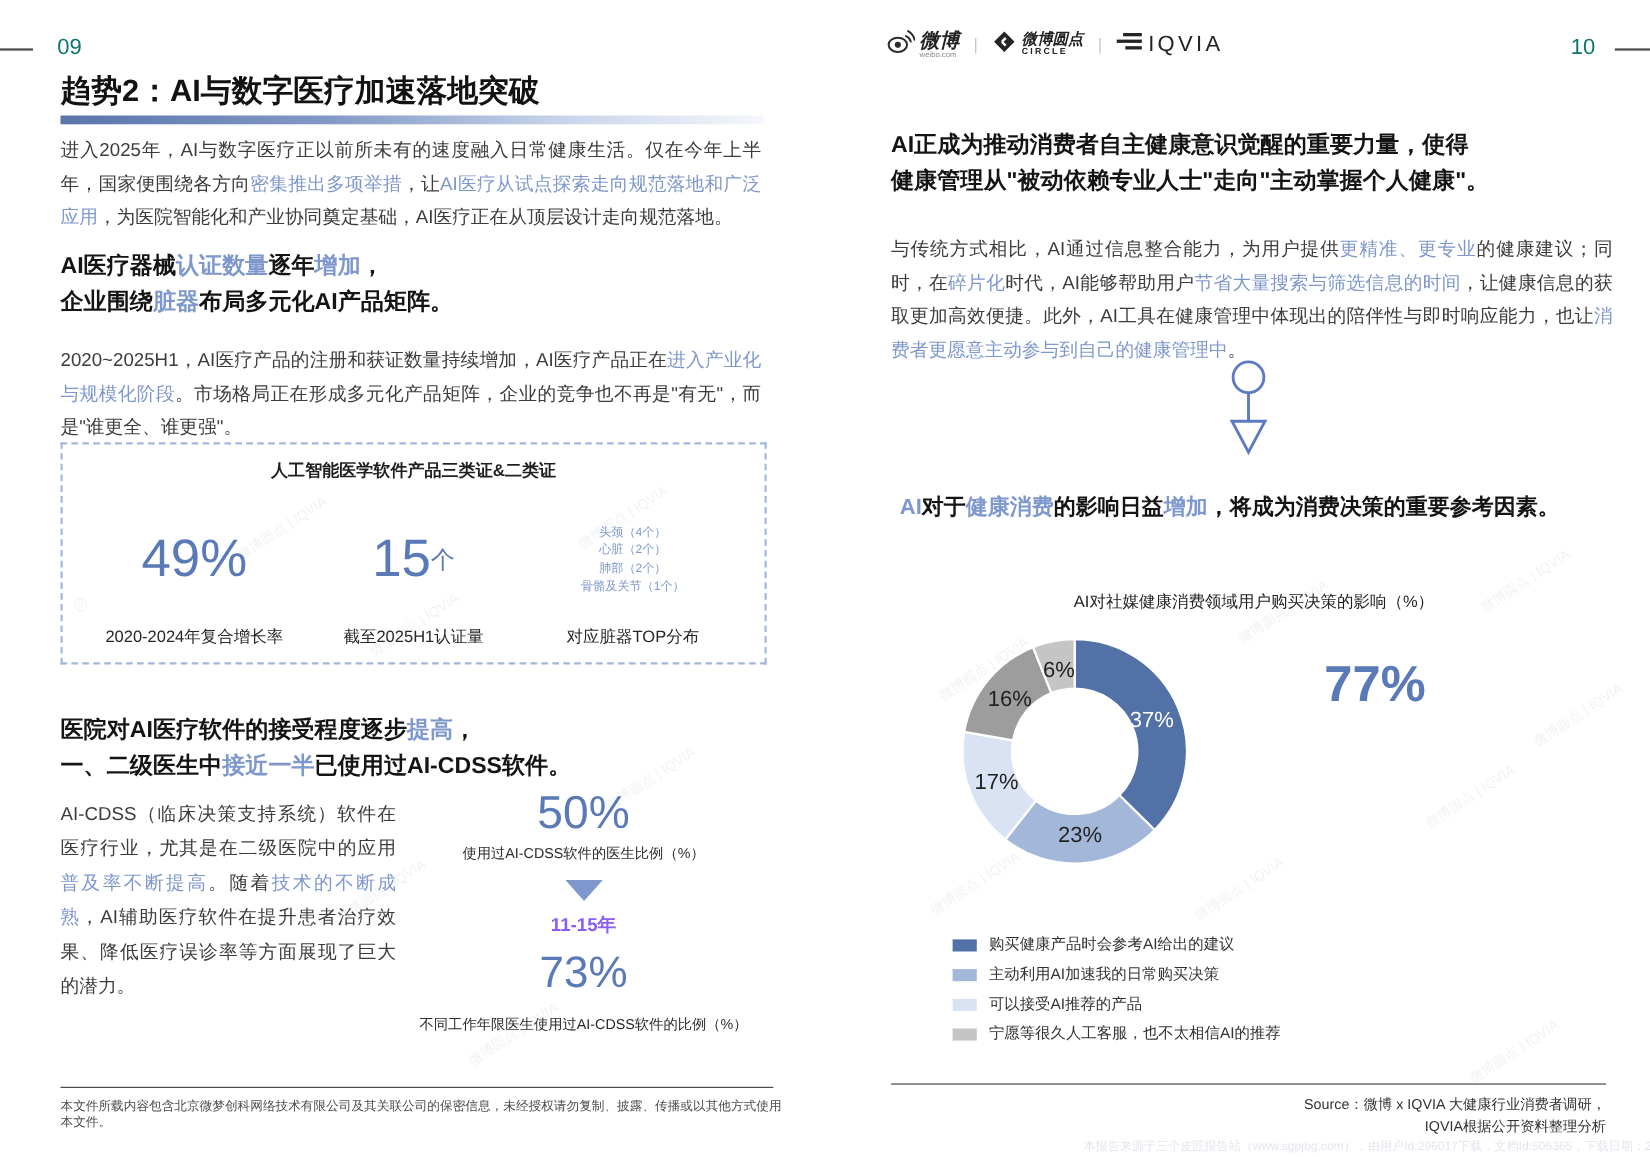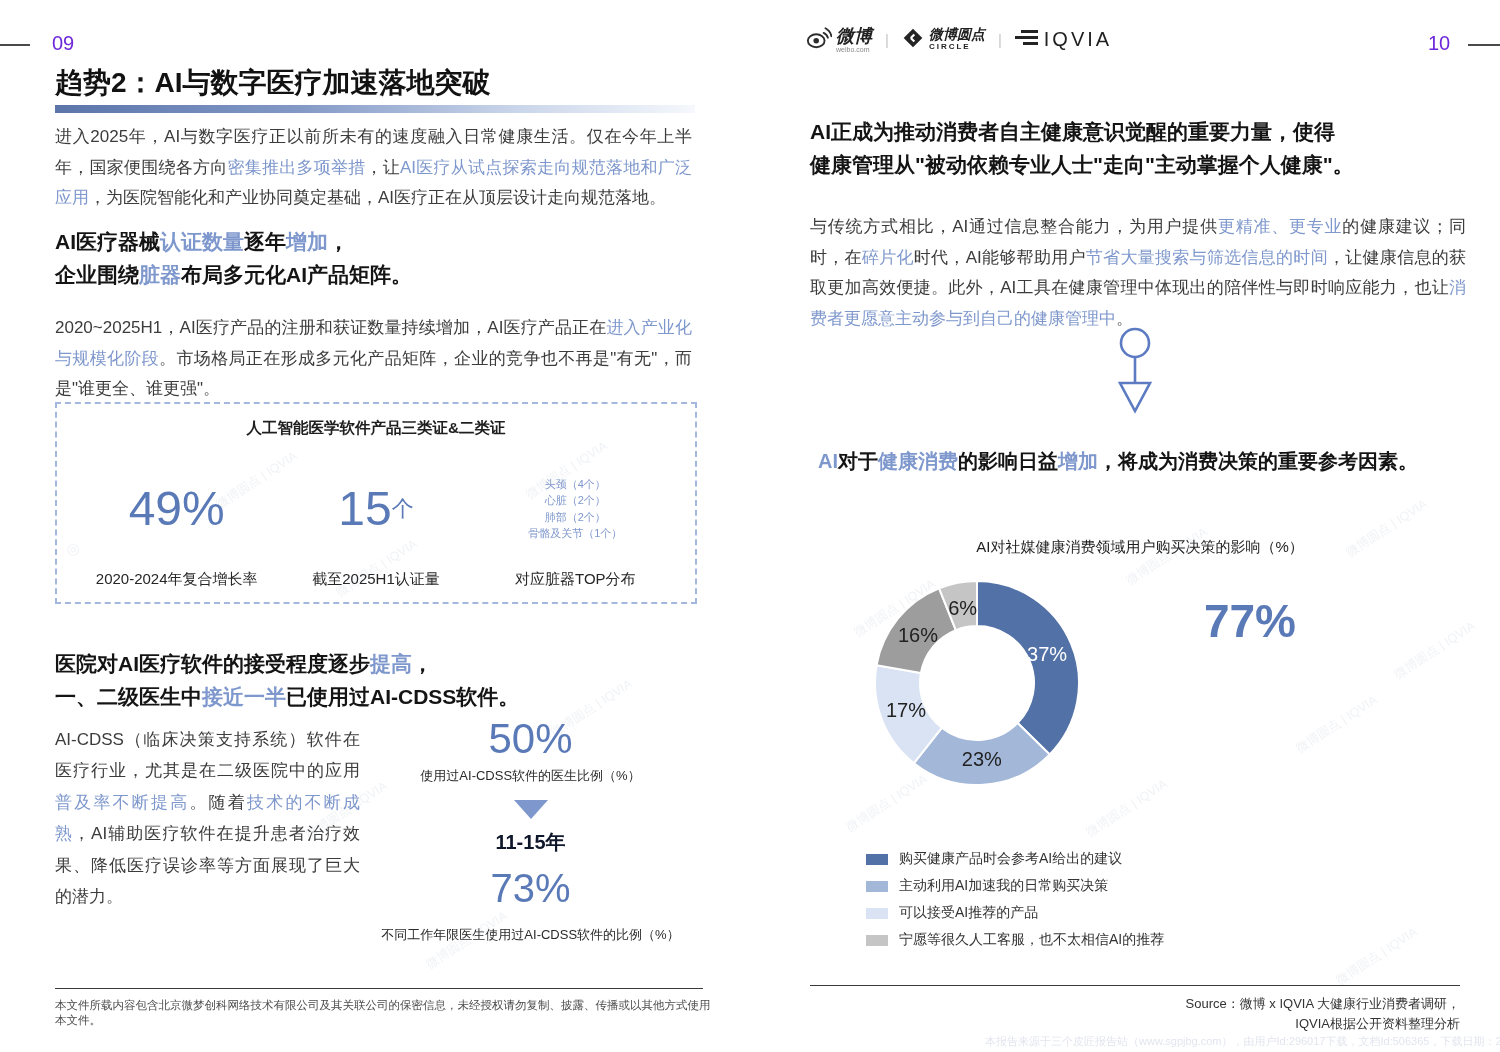--- a/index.html
+++ b/index.html
@@ -1,21 +1,21 @@
 <!DOCTYPE html>
 <html><head>
 <meta charset="utf-8">
 <style>
   html,body { margin:0; padding:0; background:#fff; }
   body { font-family:"Liberation Sans","DejaVu Sans",sans-serif; }
   .canvas { position:relative; width:1500px; height:1052px; background:#ffffff; overflow:hidden; }
 
   .c-b { color:#7E97CC; }
 
-  .pageno { position:absolute; font-size:20px; color:#6d28d9; }
+  .pageno { position:absolute; font-size:20px; color:#0f766e; }
   .tick { position:absolute; height:2px; background:#4a4a4a; top:44px; }
 
   
   .logos { position:absolute; left:806px; top:26px; display:flex; align-items:center; gap:13px; }
   .logo-sep { color:#c7c7c7; font-size:15px; }
   .logo-weibo { display:flex; align-items:flex-end; gap:4px; }
   .logo-weibo .nm { font-size:18px; font-weight:bold; font-style:italic; color:#222; line-height:1; }
   .logo-weibo .sub { font-size:7px; color:#8a8a8a; line-height:1; }
   .logo-circle { display:flex; align-items:center; gap:5px; }
   .logo-circle .col { display:flex; flex-direction:column; align-items:flex-start; }
@@ -46,21 +46,21 @@
 
   #l-h2 { position:absolute; left:55px; top:648px; width:650px; }
   #l-b2 { position:absolute; left:55px; top:724px; width:305px; font-size:17px; line-height:1.85; }
   .cdss { position:absolute; left:368px; top:716px; width:325px; text-align:center; }
   .cdss-top { font-size:42px; font-weight:500; color:#5A79B7; line-height:1.1; }
   .cdss-cap { font-size:13px; color:#2b2b2b; margin-top:5px; }
   .tri-down { width:0; height:0; border-left:17px solid transparent; border-right:17px solid transparent;
               border-top:19px solid #7E97CC; margin:15px auto 10px; }
   .cdss-groups { display:flex; }
   .cdss-grp { flex:1; }
-  .grp-label { font-size:20px; font-weight:bold; color:#0f172a; }
+  .grp-label { font-size:17px; font-weight:bold; color:#8b5cf6; }
   .grp-val { font-size:40px; font-weight:500; color:#5A79B7; margin-top:10px; line-height:1.1; }
   .cdss-bot { font-size:13px; color:#2b2b2b; margin-top:16px; }
 
   .l-footline { position:absolute; left:55px; top:988px; width:648px; border-top:1.5px solid #3a3a3a; }
   .l-foottext { position:absolute; left:55px; top:998px; width:660px; font-size:11.5px; color:#4c4c4c; }
 
   
   #r-h1 { position:absolute; left:810px; top:116px; width:660px; font-size:21px; }
   #r-b1 { position:absolute; left:810px; top:212px; width:656px; }
   .flow-icon { position:absolute; left:1105px; top:326px; }

